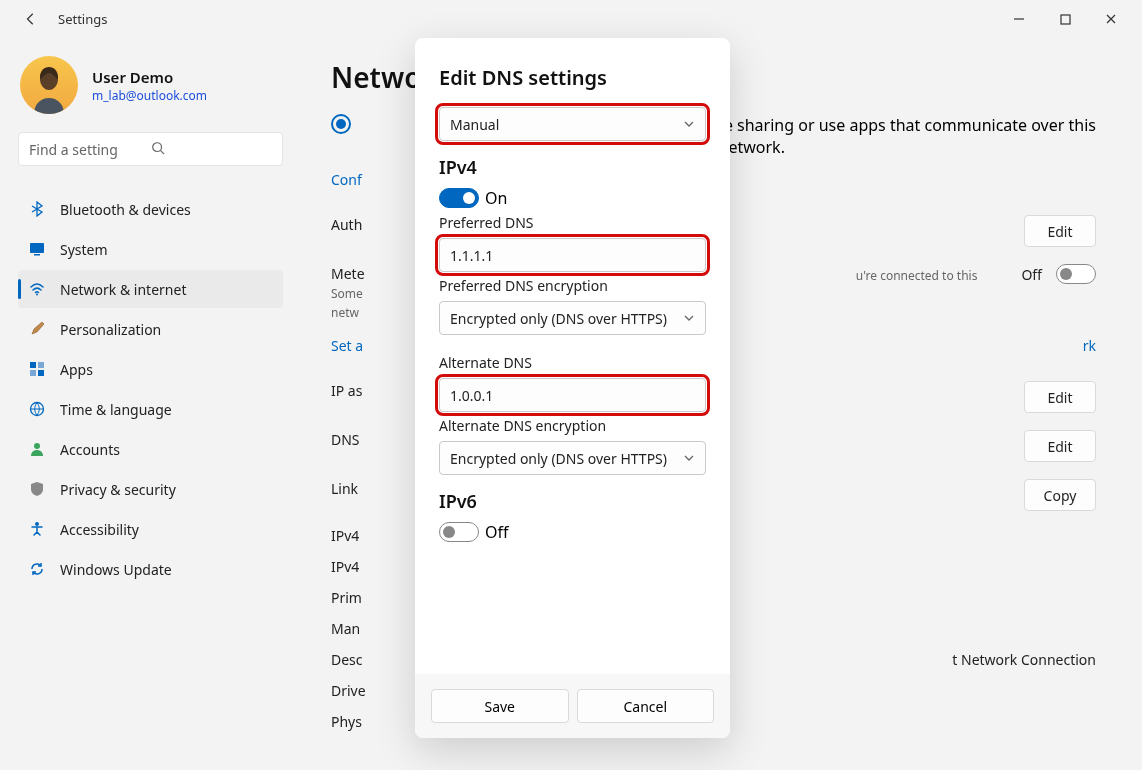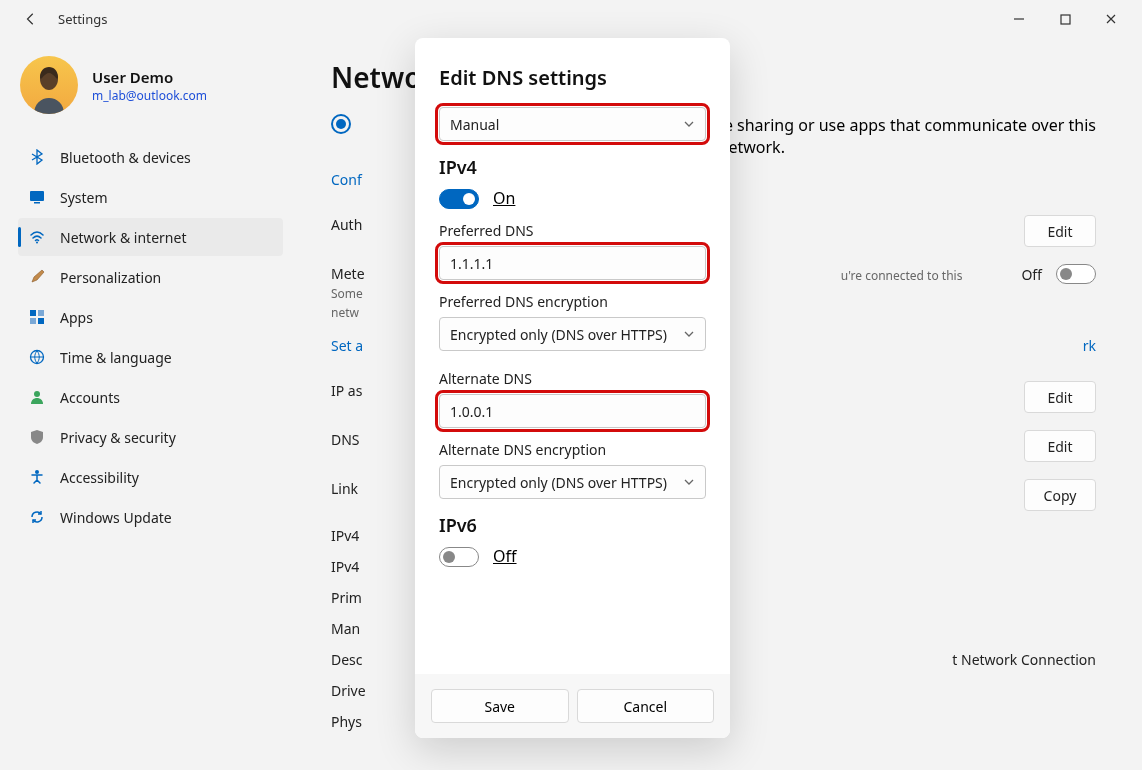--- a/index.html
+++ b/index.html
@@ -59,24 +59,24 @@
 
   
   .plainlist div { font-size:14px; color:#222; padding: 6px 0; }
 
   
   .modal { position:absolute; top: 38px; left: 415px; width: 315px; height: 700px; background:#fff; border-radius:8px; box-shadow: 0 12px 40px rgba(0,0,0,0.16); display:flex; flex-direction:column; }
   .modalbody { padding: 26px 24px 10px 24px; flex:1; overflow:hidden; }
   .modalfoot { height: 64px; background:#f7f7f7; border-bottom-left-radius:8px; border-bottom-right-radius:8px; display:flex; align-items:center; justify-content:center; gap:8px; padding:0 16px; }
   .mhead { font-size:20px; font-weight:600; color:#111; margin-bottom:16px; }
   .msect { font-size:18px; font-weight:600; color:#111; margin-top:14px; margin-bottom:8px; }
-  .mlbl { font-size:14px; color:#222; margin-top:12px; margin-bottom:6px; }
+  .mlbl { font-size:14px; color:#222; margin-top:4px; margin-bottom:6px; }
   .mselect, .minput { width:100%; height:34px; border:1px solid #c9c9c9; border-radius:4px; background:#fdfdfd; display:flex;align-items:center; padding:0 10px; font-size:14px; color:#222; position:relative; }
   .mselect .chev { position:absolute; right:10px; top:50%; transform:translateY(-50%); }
-  .mtoggle-row { display:flex; align-items:flex-end; gap:14px;text-decoration:underline; }
+  .mtoggle-row { display:flex; align-items:center; gap:6px; }
   .mbtn { flex:1; height:34px; border:1px solid #d9d9d9; border-radius:4px; background:#fdfdfd; font-size:14px; display:flex;align-items:center;justify-content:center; }
   .redbox { outline: 3px solid #d30b0b; outline-offset: 1px; }
 
   
   .chev svg, .search-icon svg { display:block; }
 </style>
 </head>
 <body>
 
 <div class="titlebar">
@@ -114,20 +114,29 @@
             <path d="M29 12c5 0 9 5 9 11s-4 11-9 11-9-5-9-11 4-11 9-11z" fill="#5a3f28"></path>
             <path d="M14 58c0-10 7-16 15-16s15 6 15 16z" fill="#4a5460"></path>
             <path d="M20 21c0-6 4-10 9-10s9 4 9 10c0 2-1 2-2 1-2-3-5-5-7-5s-5 2-7 5c-1 1-2 1-2-1z" fill="#3a2a1c"></path>
           </svg>
       </div>
       <div>
         <div class="username">User Demo</div>
         <div class="useremail">m_lab@outlook.com</div>
       </div>
     </div>
+    <div class="search">
+      <span>Find a setting</span>
+      <span class="search-icon">
+          <svg width="14" height="14" viewBox="0 0 16 16">
+            <circle cx="7" cy="7" r="5" stroke="#666" stroke-width="1.4" fill="none"></circle>
+            <line x1="11" y1="11" x2="15" y2="15" stroke="#666" stroke-width="1.4"></line>
+          </svg>
+        </span>
+    </div>
 
     <div class="nav">
       <div class="navitem">
         <span class="navicon">
             <svg width="16" height="16" viewBox="0 0 16 16">
               <path d="M8 1v14l5-4-5-3 5-3-5-4zM3 5l5 3M3 11l5-3" stroke="#0067c0" stroke-width="1.3" fill="none"></path>
             </svg>
           </span>
         <span>Bluetooth &amp; devices</span>
       </div>
@@ -238,21 +247,21 @@
         </div>
     </div>
 
     <div class="row">
       <div>
         <div class="lbl">Mete</div>
         <div class="sub">Some</div>
         <div class="sub">netw</div>
       </div>
       <div class="right">
-        <span class="sub" style="margin-right:45px;">u're connected to this</span>
+        <span class="sub" style="margin-right:30px;">u're connected to this</span>
         <span>Off</span>
         <div class="toggle off-outline"></div>
       </div>
     </div>
 
     <div style="display:flex;justify-content:space-between;margin:6px 0 18px 0;">
       <div class="linktext">Set a</div>
       <div class="linktext">rk</div>
     </div>
 

